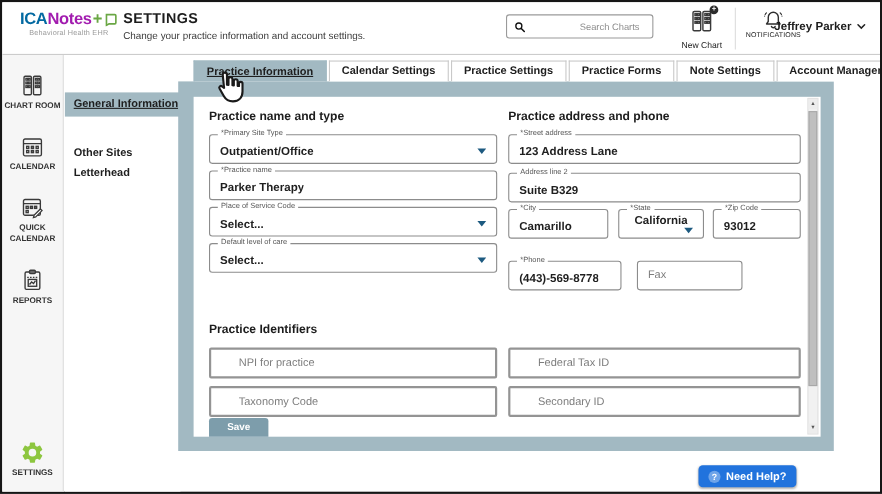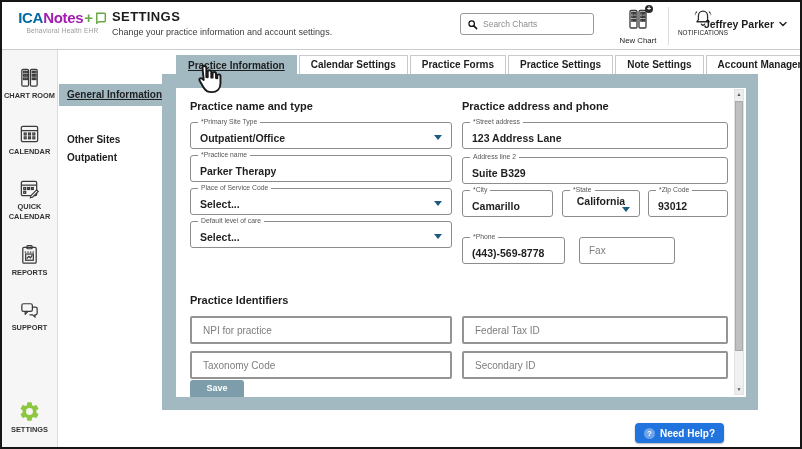--- a/index.html
+++ b/index.html
@@ -10,21 +10,21 @@
   
   .header { position:absolute; left:0; top:0; width:798px; height:48px; background:#fff; border-bottom:1px solid #ccc; }
   .logo { position:absolute; left:13px; top:7px; width:95px; text-align:center; cursor:pointer; }
   .logo-line { font-size:15px; font-weight:bold; letter-spacing:-0.3px; white-space:nowrap; display:flex; align-items:center; justify-content:center; }
   .logo-ica { color:#0369a1; } .logo-notes { color:#a21caf; } .logo-plus { color:#6aa744; margin-left:1px; }
   .logo-book { width:13px; height:13px; margin-left:1px; }
   .logo-tag { font-size:6.6px; color:#9a9a9a; margin-top:1px; letter-spacing:.2px; }
   .hd-titleblock { position:absolute; left:110px; top:7px; }
   .hd-title { font-size:13px; font-weight:bold; color:#1c1c1c; letter-spacing:.4px; }
   .hd-sub { font-size:9px; color:#3c3c3c; margin-top:3px; }
-  .searchbox { position:absolute; left:458px; top:11px; width:134px; height:22px; border:1px solid #9a9a9a; border-radius:3px; display:flex; align-items:center; padding:0 6px; background:#fff; }
+  .searchbox { position:absolute; left:458px; top:11px; width:134px; height:22px; border:1px solid #9a9a9a; border-radius:3px; display:flex; align-items:center; padding:0 6px; background:#fff;gap:44px; }
   .searchbox svg { width:11px; height:11px; flex:0 0 auto; }
   .searchbox input { border:none; outline:none; font-size:8.5px; margin-left:5px; width:100%; color:#333; font-family:"Liberation Sans",sans-serif; background:transparent; }
   .searchbox input::placeholder { color:#8d8d8d; }
   .newchart { position:absolute; left:610px; top:5px; width:52px; text-align:center; cursor:pointer; }
   .newchart .nc-ic { position:relative; display:inline-block; width:24px; height:24px; }
   .nc-badge { position:absolute; right:-3px; top:-2px; width:8px; height:8px; background:#2b2b2b; border-radius:50%; color:#fff; font-size:7px; line-height:8px; text-align:center; font-weight:bold; }
   .newchart .nc-label { font-size:7.8px; color:#222; margin-top:1px; }
   .hd-divider { position:absolute; left:666px; top:5px; width:1px; height:38px; background:#ddd; }
   .notif { position:absolute; left:672px; top:5px; width:58px; text-align:center; cursor:pointer; }
   .notif svg { width:22px; height:22px; }
@@ -78,21 +78,21 @@
   .f-state { width:78px; margin-right:8px;flex-direction:column; }
   .f-zip { width:80px; margin-bottom:0; }
   .gap-city { margin-bottom:14px; }
   .f-phone { width:103px; margin-right:14px; }
   .f-fax { width:96px; }
   .fplaceholder { font-size:10px; color:#7d7d7d; }
 
   
   .identifiers { position:absolute; left:14px; top:206px; right:16px; }
   .id-grid { display:flex; flex-wrap:wrap; }
-  .id-field { border:2px solid #949494; border-radius:2px; height:28px; display:flex; align-items:center; padding:0 11px; background:#fff; cursor:text; }
+  .id-field { border:2px solid #949494; border-radius:2px; height:28px; display:flex; align-items:center; padding:0 25px; background:#fff; cursor:text; }
   .id-left { width:262px; margin-right:10px; margin-bottom:7px; }
   .id-right { width:266px; margin-bottom:7px; }
 
   .save-btn { position:absolute; left:14px; bottom:0; width:54px; height:17px; background:#7d9dab; color:#fff; font-size:9px; font-weight:bold; text-align:center; line-height:17px; border:none; border-radius:3px 3px 0 0; cursor:pointer; font-family:"Liberation Sans",sans-serif; }
 
   
   .hand-cursor { position:absolute; left:188px; top:58px; width:36px; height:38px; z-index:9; pointer-events:none; }
 
   
   .help-btn { position:absolute; right:76px; bottom:4px; height:20px; background:#2173dd; border:none; border-radius:4px; color:#fff; font-size:10px; font-weight:bold; display:flex; align-items:center; padding:0 9px; cursor:pointer; font-family:"Liberation Sans",sans-serif; box-shadow:0 1px 2px rgba(0,0,0,.3); }
@@ -216,50 +216,39 @@
     <div class="side-item">
       <svg style="margin:0 auto;" viewBox="0 0 24 24" fill="none" stroke="#3a3a3a" stroke-width="1.3">
         <rect x="5" y="4.5" width="14" height="16.5" rx="1.3"></rect>
         <rect x="9.2" y="2.8" width="5.6" height="3.2" rx="1"></rect>
         <line x1="7" y1="9.5" x2="17" y2="9.5" stroke-dasharray="1.5 1.2"></line>
         <rect x="8" y="11.5" width="8" height="6.5"></rect>
         <polyline points="9.2,16.3 11.2,14 13,15.4 14.9,12.6"></polyline>
       </svg>
       <span class="side-label">REPORTS</span>
     </div>
-    <div class="side-item">
-      <svg style="margin:0 auto;" viewBox="0 0 24 24" fill="none" stroke="#3a3a3a" stroke-width="1.3">
-        <rect x="4" y="6" width="11" height="8" rx="1.8"></rect>
-        <path d="M7.5 14v3l3-3" stroke-linejoin="round"></path>
-        <path d="M15 9.5h3.2a1.8 1.8 0 0 1 1.8 1.8v4.4a1.8 1.8 0 0 1-1.8 1.8h-.5v2.3l-2.6-2.3H12"></path>
-        <line x1="13" y1="10" x2="13" y2="10.01" stroke-width="1.6"></line>
-          <line x1="9.5" y1="10" x2="9.5" y2="10.01" stroke-width="1.6"></line>
-          <line x1="6.5" y1="10" x2="6.5" y2="10.01" stroke-width="1.6"></line>
-      </svg>
-      <span class="side-label">SUPPORT</span>
-    </div>
     <div class="side-item settings">
       <svg style="margin:0 auto;" viewBox="0 0 24 24">
         <path fill="#8dc63f" d="M19.14 12.94c.04-.3.06-.61.06-.94 0-.32-.02-.64-.07-.94l2.03-1.58a.49.49 0 0 0 .12-.61l-1.92-3.32a.49.49 0 0 0-.59-.22l-2.39.96c-.5-.38-1.03-.7-1.62-.94l-.36-2.54a.48.48 0 0 0-.48-.41h-3.84a.47.47 0 0 0-.47.41l-.36 2.54c-.59.24-1.13.57-1.62.94l-2.39-.96a.49.49 0 0 0-.59.22L2.74 8.87a.48.48 0 0 0 .12.61l2.03 1.58c-.05.3-.09.63-.09.94s.02.64.07.94l-2.03 1.58a.49.49 0 0 0-.12.61l1.92 3.32c.12.22.37.29.59.22l2.39-.96c.5.38 1.03.7 1.62.94l.36 2.54c.05.24.24.41.48.41h3.84c.24 0 .44-.17.47-.41l.36-2.54c.59-.24 1.13-.56 1.62-.94l2.39.96c.22.08.47 0 .59-.22l1.92-3.32a.49.49 0 0 0-.12-.61l-2.01-1.58zM12 15.6a3.6 3.6 0 1 1 0-7.2 3.6 3.6 0 0 1 0 7.2z"></path>
       </svg>
       <span class="side-label">SETTINGS</span>
     </div>
   </div>
 
   <div class="subnav">
     <div class="subnav-item active">General Information</div>
     <div class="subnav-item other">Other Sites</div>
-    <div class="subnav-item letter">Outpatient</div>
+    <div class="subnav-item letter">Letterhead</div>
   </div>
 
   <div class="tabs">
     <div class="tab active">Practice Information</div>
     <div class="tab">Calendar Settings</div>
+    <div class="tab">Practice Settings</div>
     <div class="tab">Practice Forms</div>
-    <div class="tab">Practice Settings</div>
     <div class="tab">Note Settings</div>
     <div class="tab">Account Management</div>
   </div>
 
   <svg class="hand-cursor" viewBox="0 0 26 26">
     <path d="M9 5a1.4 1.4 0 0 1 2.8 0v6.6l1 .12V8a1.3 1.3 0 0 1 2.6 0v3.9l.9.12V9.2a1.25 1.25 0 0 1 2.5 0v3.1l.9.12v-1.6a1.15 1.15 0 0 1 2.3 0V16c0 4.2-2.6 6.5-6.3 6.5-3 0-4.6-1.1-5.9-3.4l-2.9-5c-.65-1.1.7-2.15 1.6-1.5l1.4 1.05z" fill="#fff" stroke="#1a1a1a" stroke-width="1.4" stroke-linejoin="round"></path>
   </svg>
 
   <div class="panel">
     <div class="card">

